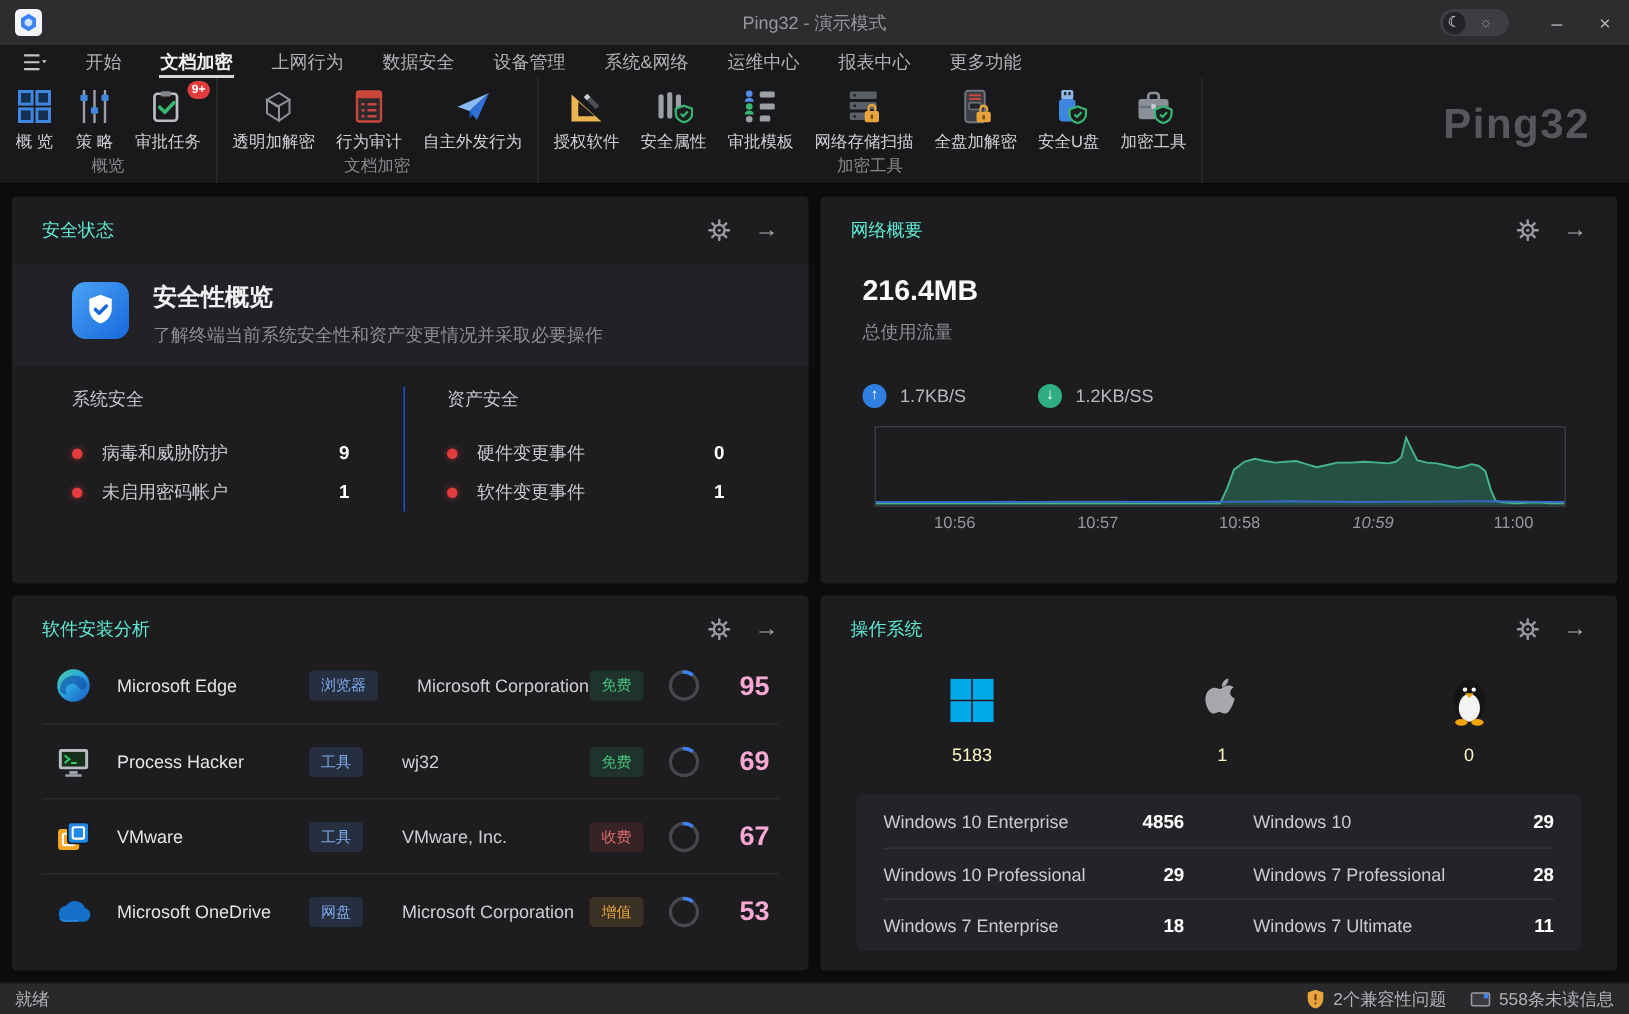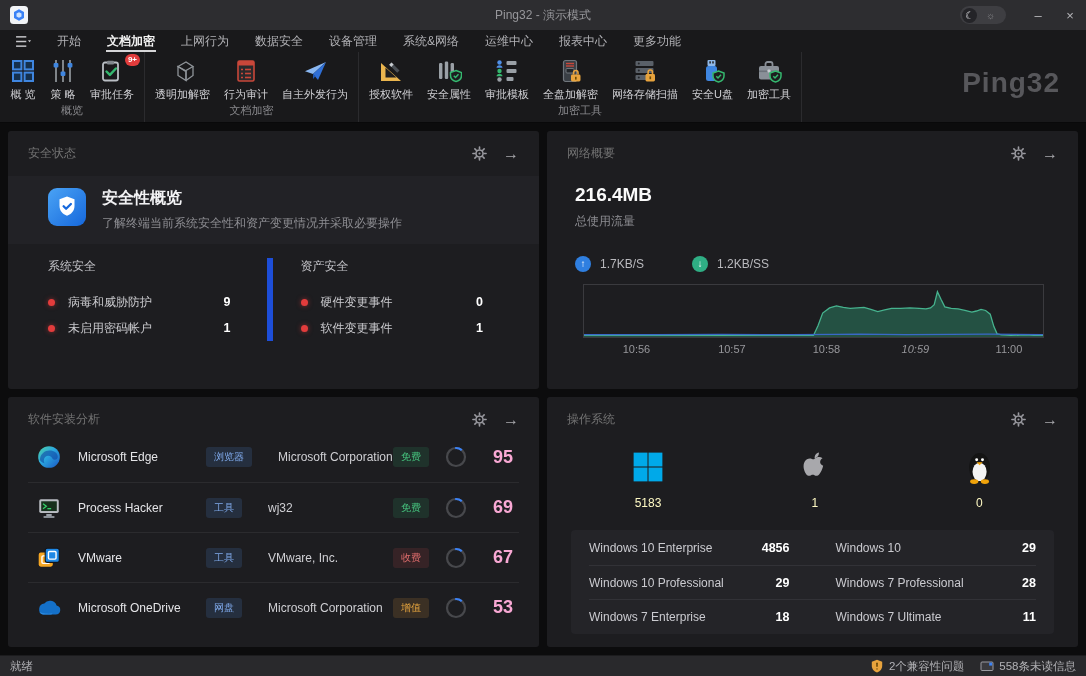--- a/index.html
+++ b/index.html
@@ -36,35 +36,35 @@
   .ricon svg{width:26px;height:26px;display:block}
   .rlabel{font-size:11px;color:#cfcfd3;margin-top:3px;white-space:nowrap}
   .rbadge{position:absolute;top:-4px;right:1px;background:#e23c3c;color:#fff;font-size:8px;line-height:1;border-radius:7px;padding:2px 3px;font-weight:700}
   .rcaption{font-size:11px;color:#88888c;text-align:center;padding:1px 0 4px}
   .watermark{position:absolute;right:26px;top:15px;font-size:28px;font-weight:600;color:#57575b;letter-spacing:1px}
 
   
   .content{flex:1;display:grid;grid-template-columns:1fr 1fr;grid-template-rows:258px 1fr;gap:8px;padding:8px;background:#0c0c0d;min-height:0}
   .panel{background:#1d1d20;border-radius:3px;padding:14px 20px 0;position:relative;overflow:hidden}
   .phead{display:flex;align-items:center}
-  .ptitle{font-size:12px;color:#737373}
+  .ptitle{font-size:12px;color:#5eead4}
   .picons{margin-left:auto;display:flex;align-items:center;gap:16px}
   .gear{width:15px;height:15px;cursor:pointer}
   .gear svg{width:15px;height:15px;display:block}
   .p-arrow{color:#aaaaae;font-size:16px;line-height:1;cursor:pointer}
 
   
   .hero{display:flex;margin:14px -20px 0;padding:12px 20px;background:#222226}
   .hero-icon{width:38px;height:38px;margin:0 16px 0 20px}
   .hero-icon svg{width:38px;height:38px;display:block}
   .hero-title{font-size:16px;font-weight:700;color:#f2f2f4}
   .hero-sub{font-size:12px;color:#8d8d92;margin-top:6px}
   .sec-cols{display:flex;margin-top:14px}
   .sec-col{flex:1;padding:0 36px 0 20px}
-  .sec-col + .sec-col{border-left:6px solid #1d4ed8;padding-left:28px}
+  .sec-col + .sec-col{border-left:1px solid #1d4ed8;padding-left:28px}
   .sec-title{font-size:12px;color:#c3c3c8;margin-bottom:14px}
   .sec-item{display:flex;align-items:center;height:26px;font-size:12px;color:#c9c9cd}
   .dot{width:7px;height:7px;border-radius:50%;background:#e23c3c;box-shadow:0 0 5px rgba(226,60,60,.55);margin-right:13px;flex:0 0 7px}
   .sec-val{margin-left:auto;font-weight:700;color:#fff;font-size:12.5px}
 
   
   .net-total{font-size:19px;font-weight:700;color:#fafafa;margin:22px 0 0 8px}
   .net-label{font-size:12px;color:#8d8d92;margin:7px 0 0 8px}
   .speeds{display:flex;align-items:center;margin:26px 0 0 8px;gap:48px}
   .speed{display:flex;align-items:center;font-size:12px;color:#b9b9bd;gap:9px}
@@ -323,53 +323,53 @@
                     <rect x="12.5" y="19" width="7" height="4" rx="1"></rect>
                   </g>
                 </svg>
               </span>
     <span class="rlabel">审批模板</span>
 
   </div>
             <div class="ritem">
     <span class="ricon">
                 <svg viewBox="0 0 26 26">
+                  <g fill="#5a6068">
+                    <rect x="3.5" y="3" width="18" height="5" rx="1"></rect>
+                    <rect x="3.5" y="10" width="18" height="5" rx="1"></rect>
+                    <rect x="3.5" y="17" width="18" height="5" rx="1"></rect>
+                  </g>
+                  <g fill="#24262a">
+                    <circle cx="6.8" cy="5.5" r="1"></circle>
+                    <circle cx="6.8" cy="12.5" r="1"></circle>
+                    <circle cx="6.8" cy="19.5" r="1"></circle>
+                  </g>
+                  <rect x="13.5" y="16" width="9.5" height="7.5" rx="1.4" fill="#e8a33d"></rect>
+                  <path d="M16.1 16v-1.8a2.2 2.2 0 0 1 4.4 0V16" fill="none" stroke="#e8a33d" stroke-width="1.6"></path>
+                  <rect x="17.5" y="18.4" width="1.6" height="2.8" fill="#6b4a00"></rect>
+                </svg>
+              </span>
+    <span class="rlabel">网络存储扫描</span>
+
+  </div>
+            <div class="ritem">
+    <span class="ricon">
+                <svg viewBox="0 0 26 26">
                   <rect x="5.5" y="2.5" width="13" height="21" rx="2" fill="#3a3f45" stroke="#70767c" stroke-width="1.2"></rect>
                   <g stroke="#c9473a" stroke-width="1.4">
                     <line x1="8" y1="5.5" x2="16" y2="5.5"></line>
                     <line x1="8" y1="8" x2="16" y2="8"></line>
                   </g>
                   <rect x="8" y="10.5" width="8" height="4.5" rx="1" fill="#23262a" stroke="#70767c" stroke-width="1"></rect>
                   <rect x="13" y="16.5" width="9.5" height="7" rx="1.4" fill="#e8a33d"></rect>
                   <path d="M15.6 16.5v-1.8a2.2 2.2 0 0 1 4.4 0v1.8" fill="none" stroke="#e8a33d" stroke-width="1.6"></path>
                   <rect x="17" y="18.8" width="1.6" height="2.8" fill="#6b4a00"></rect>
                 </svg>
               </span>
     <span class="rlabel">全盘加解密</span>
-
-  </div>
-            <div class="ritem">
-    <span class="ricon">
-                <svg viewBox="0 0 26 26">
-                  <g fill="#5a6068">
-                    <rect x="3.5" y="3" width="18" height="5" rx="1"></rect>
-                    <rect x="3.5" y="10" width="18" height="5" rx="1"></rect>
-                    <rect x="3.5" y="17" width="18" height="5" rx="1"></rect>
-                  </g>
-                  <g fill="#24262a">
-                    <circle cx="6.8" cy="5.5" r="1"></circle>
-                    <circle cx="6.8" cy="12.5" r="1"></circle>
-                    <circle cx="6.8" cy="19.5" r="1"></circle>
-                  </g>
-                  <rect x="13.5" y="16" width="9.5" height="7.5" rx="1.4" fill="#e8a33d"></rect>
-                  <path d="M16.1 16v-1.8a2.2 2.2 0 0 1 4.4 0V16" fill="none" stroke="#e8a33d" stroke-width="1.6"></path>
-                  <rect x="17.5" y="18.4" width="1.6" height="2.8" fill="#6b4a00"></rect>
-                </svg>
-              </span>
-    <span class="rlabel">网络存储扫描</span>
 
   </div>
             <div class="ritem">
     <span class="ricon">
                 <svg viewBox="0 0 26 26">
                   <rect x="8.5" y="2" width="8" height="6" rx="1" fill="#8fb8e8"></rect>
                   <rect x="10.3" y="3.3" width="1.6" height="2.2" fill="#2a2a2c"></rect>
                   <rect x="13.2" y="3.3" width="1.6" height="2.2" fill="#2a2a2c"></rect>
                   <rect x="7" y="8" width="11" height="15" rx="2.5" fill="#3f86e0"></rect>
                   <path d="M19.5 13l5.5 2v3c0 2.8-2.2 5.2-5.5 6-3.3-.8-5.5-3.2-5.5-6v-3z" fill="#1d1d1f" stroke="#35b86f" stroke-width="1.5"></path>

